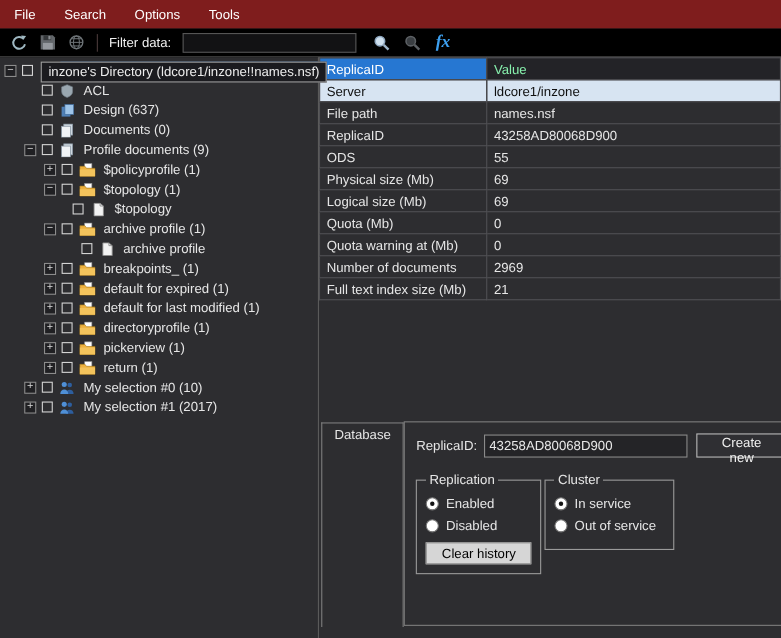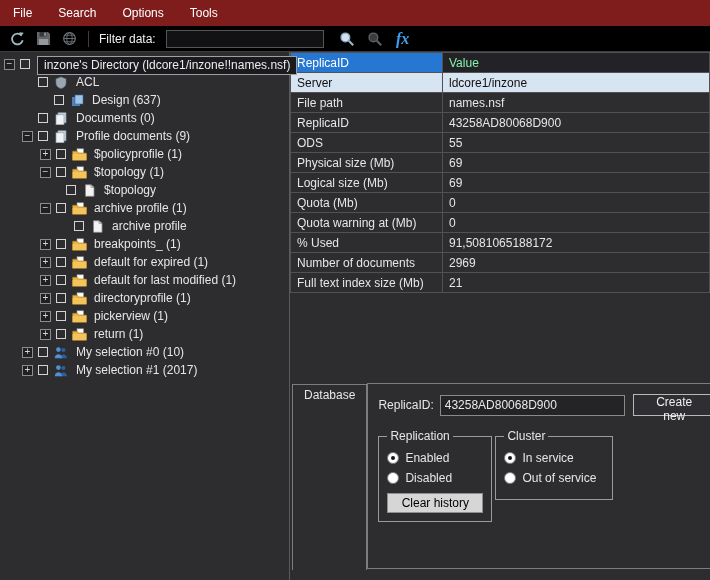--- a/index.html
+++ b/index.html
@@ -139,21 +139,21 @@
           <div class="tree-row" style="padding-left: 22px;">
             <span class="expand-spacer"></span>
             <span class="checkbox"></span>
             <span class="icon">
               <svg width="12" height="13" viewBox="0 0 12 13">
                 <path d="M6 1l5 2v4c0 3-2 4.6-5 5.6C3 11.6 1 10 1 7V3z" fill="#9aa7b0" stroke="#6f7a83" stroke-width="0.6"></path>
               </svg>
             </span>
             <span class="label">ACL</span>
           </div>
-          <div class="tree-row" style="padding-left: 38px;">
+          <div class="tree-row" style="padding-left: 22px;">
             <span class="expand-spacer"></span>
             <span class="checkbox"></span>
             <span class="icon">
               <svg width="13" height="13" viewBox="0 0 13 13">
                 <rect x="1" y="3" width="8" height="9" fill="#4f7fb5"></rect>
                 <rect x="4" y="1" width="8" height="9" fill="#9ec4e8" stroke="#3d6a9c" stroke-width="0.6"></rect>
               </svg>
             </span>
             <span class="label">Design (637)</span>
           </div>
@@ -374,24 +374,20 @@
               <td class="prop-cell">Logical size (Mb)</td>
               <td class="val-cell">69</td>
             </tr>
             <tr>
               <td class="prop-cell">Quota (Mb)</td>
               <td class="val-cell">0</td>
             </tr>
             <tr>
               <td class="prop-cell">Quota warning at (Mb)</td>
               <td class="val-cell">0</td>
-            </tr>
-            <tr>
-              <td class="prop-cell">% Used</td>
-              <td class="val-cell">91,5081065188172</td>
             </tr>
             <tr>
               <td class="prop-cell">Number of documents</td>
               <td class="val-cell">2969</td>
             </tr>
             <tr>
               <td class="prop-cell">Full text index size (Mb)</td>
               <td class="val-cell">21</td>
             </tr>
           </tbody>

